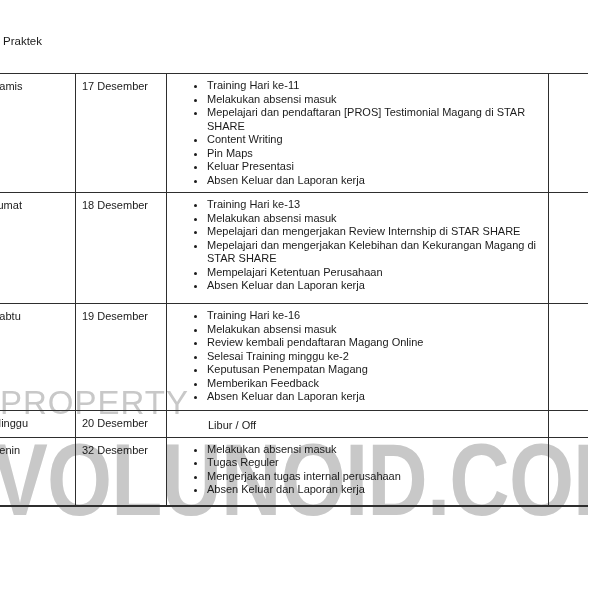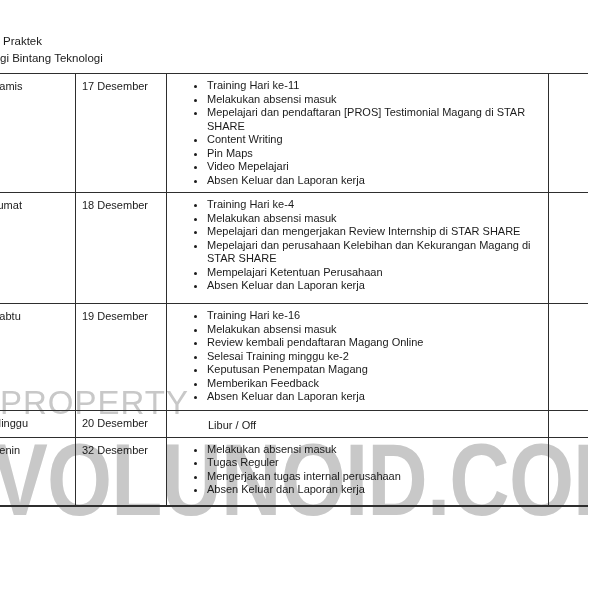--- a/index.html
+++ b/index.html
@@ -90,21 +90,20 @@
     line-height:13.5px;
   }
 </style>
 </head>
 <body>
 
 <div class="viewport">
   <div class="sheet">
 
     <div class="hline hline1">Praktek</div>
-    <div class="hline hline2">gi Bintang Teknologi</div>
 
     <div class="wm wm-property">PROPERTY</div>
     <div class="wm wm-brand">VOLUNOID.COM</div>
 
     <table class="log">
       <colgroup>
         <col style="width:95px">
         <col style="width:91px">
         <col style="width:382px">
         <col style="width:62px">
@@ -114,35 +113,35 @@
             <td class="c-day">Kamis</td>
             <td class="c-date">17 Desember</td>
             <td class="c-act">
               <ul class="acts">
                 <li>Training Hari ke-11</li>
                 <li>Melakukan absensi masuk</li>
                 <li>Mepelajari dan pendaftaran [PROS] Testimonial Magang di STAR
 SHARE</li>
                 <li>Content Writing</li>
                 <li>Pin Maps</li>
-                <li>Video Mepelajari</li>
+                <li>Keluar Presentasi</li>
                 <li>Absen Keluar dan Laporan kerja</li>
               </ul>
             </td>
             <td class="c-empty"></td>
           </tr>
           <tr style="height: 111px;">
             <td class="c-day">Jumat</td>
             <td class="c-date">18 Desember</td>
             <td class="c-act">
               <ul class="acts">
-                <li>Training Hari ke-4</li>
+                <li>Training Hari ke-13</li>
                 <li>Melakukan absensi masuk</li>
                 <li>Mepelajari dan mengerjakan Review Internship di STAR SHARE</li>
-                <li>Mepelajari dan perusahaan Kelebihan dan Kekurangan Magang di
+                <li>Mepelajari dan mengerjakan Kelebihan dan Kekurangan Magang di
 STAR SHARE</li>
                 <li>Mempelajari Ketentuan Perusahaan</li>
                 <li>Absen Keluar dan Laporan kerja</li>
               </ul>
             </td>
             <td class="c-empty"></td>
           </tr>
           <tr style="height: 107px;">
             <td class="c-day">Sabtu</td>
             <td class="c-date">19 Desember</td>

